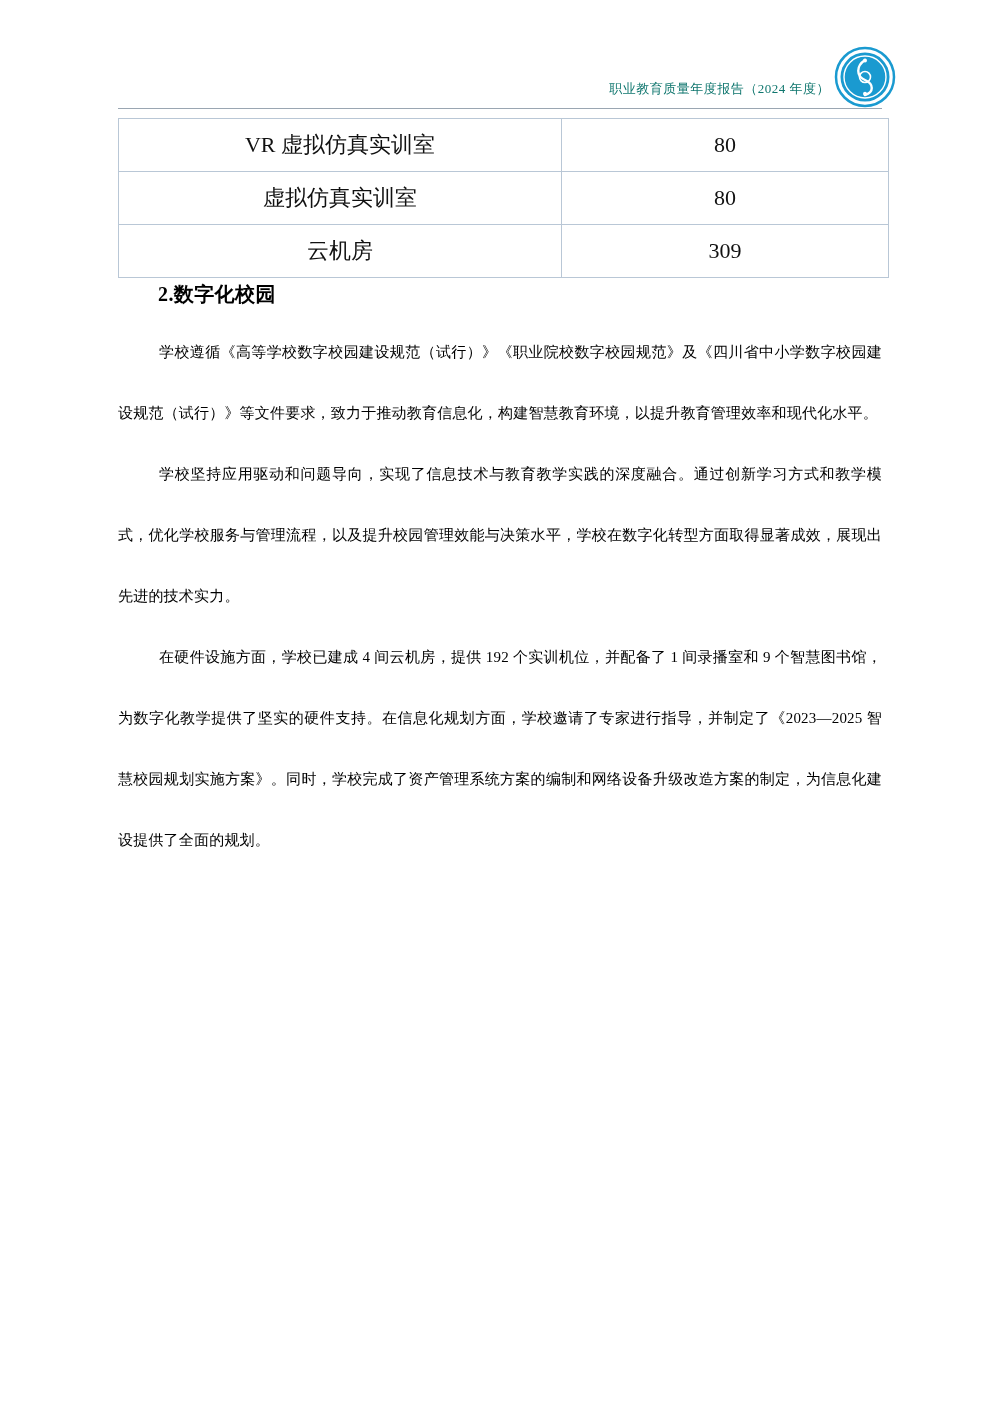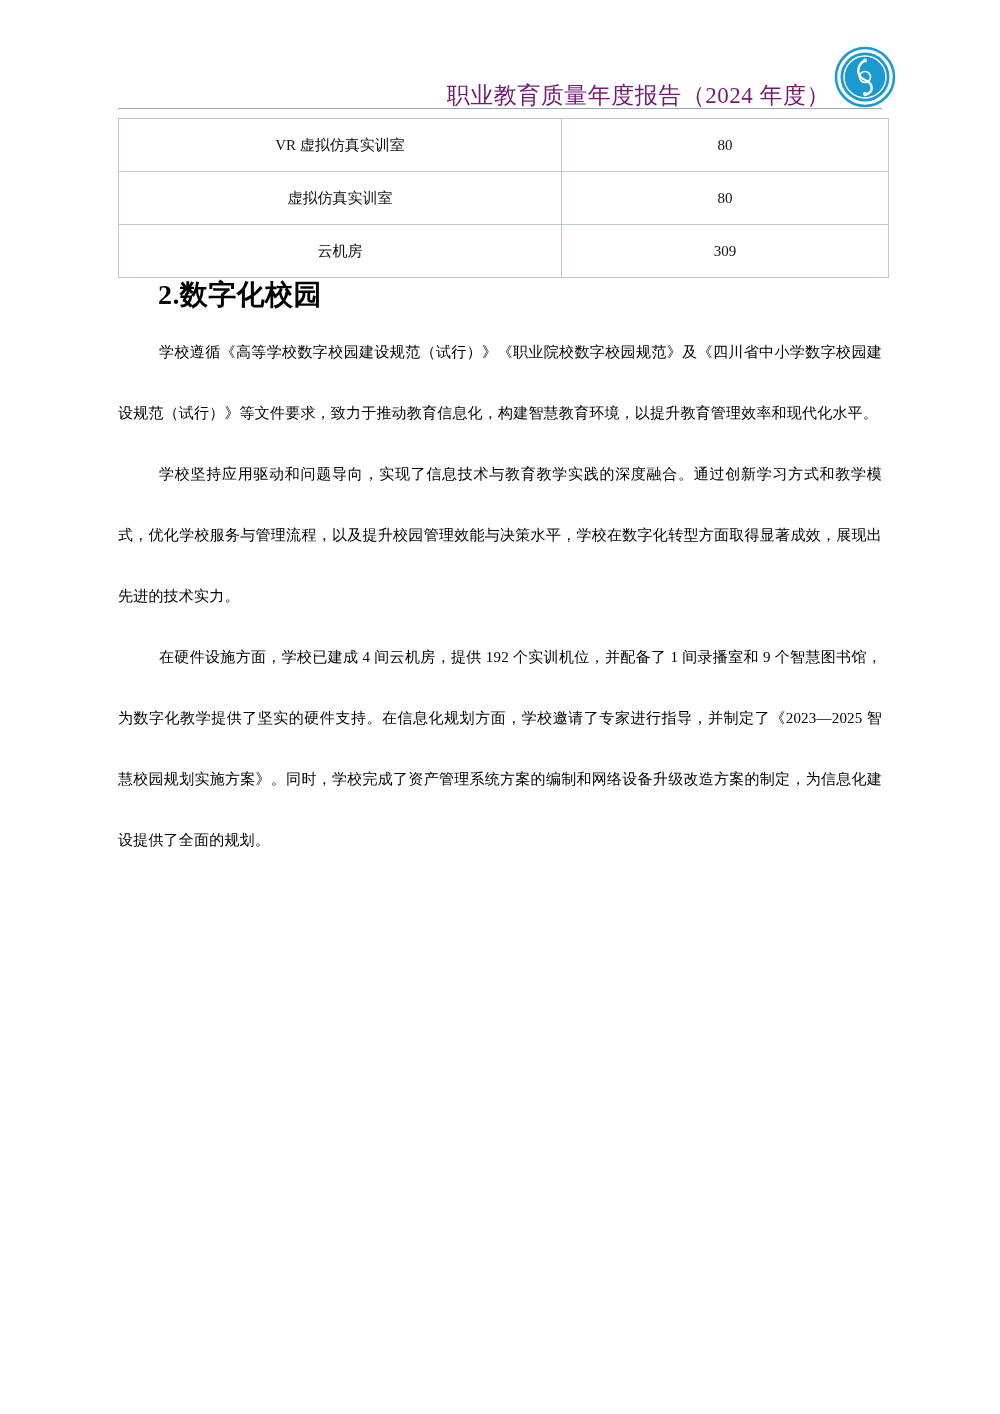--- a/index.html
+++ b/index.html
@@ -27,23 +27,23 @@
     position: absolute;
     top: 62px;
     left: 118px;
     width: 764px;
     height: 48px;
   }
   .header-title {
     position: absolute;
     right: 52px;
     top: 18px;
-    font-size: 23px;
+    font-size: 13px;
     letter-spacing: 0.5px;
-    color: #701a75;
+    color: #0f766e;
     white-space: nowrap;
     font-family: "Liberation Serif", "DejaVu Serif", serif;
   }
   .header-rule {
     position: absolute;
     left: 0;
     top: 46px;
     width: 764px;
     height: 0;
     border-top: 1.5px solid #9aa6b2;
@@ -66,36 +66,36 @@
   table.data {
     border-collapse: collapse;
     width: 764px;
     table-layout: fixed;
   }
   table.data td {
     border: 1px solid #b9c7d6;
     height: 50px;
     text-align: center;
     vertical-align: middle;
-    font-size: 15px;
+    font-size: 22px;
     color: #111;
     font-family: "Liberation Serif", "DejaVu Serif", serif;
   }
   table.data td.c1 { width: 440px; }
   table.data td.c2 { width: 324px; text-align: center; }
 
   
   .content {
     position: absolute;
     top: 273px;
     left: 118px;
     width: 764px;
   }
   .sec-title {
-    font-size: 28px;
+    font-size: 20px;
     font-weight: bold;
     margin: 0 0 6px 0;
     padding-left: 40px;
     line-height: 43px;
     letter-spacing: 0.4px;
     font-family: "Liberation Serif", "DejaVu Serif", serif;
   }
   p.para {
     margin: 0;
     font-size: 15px;

